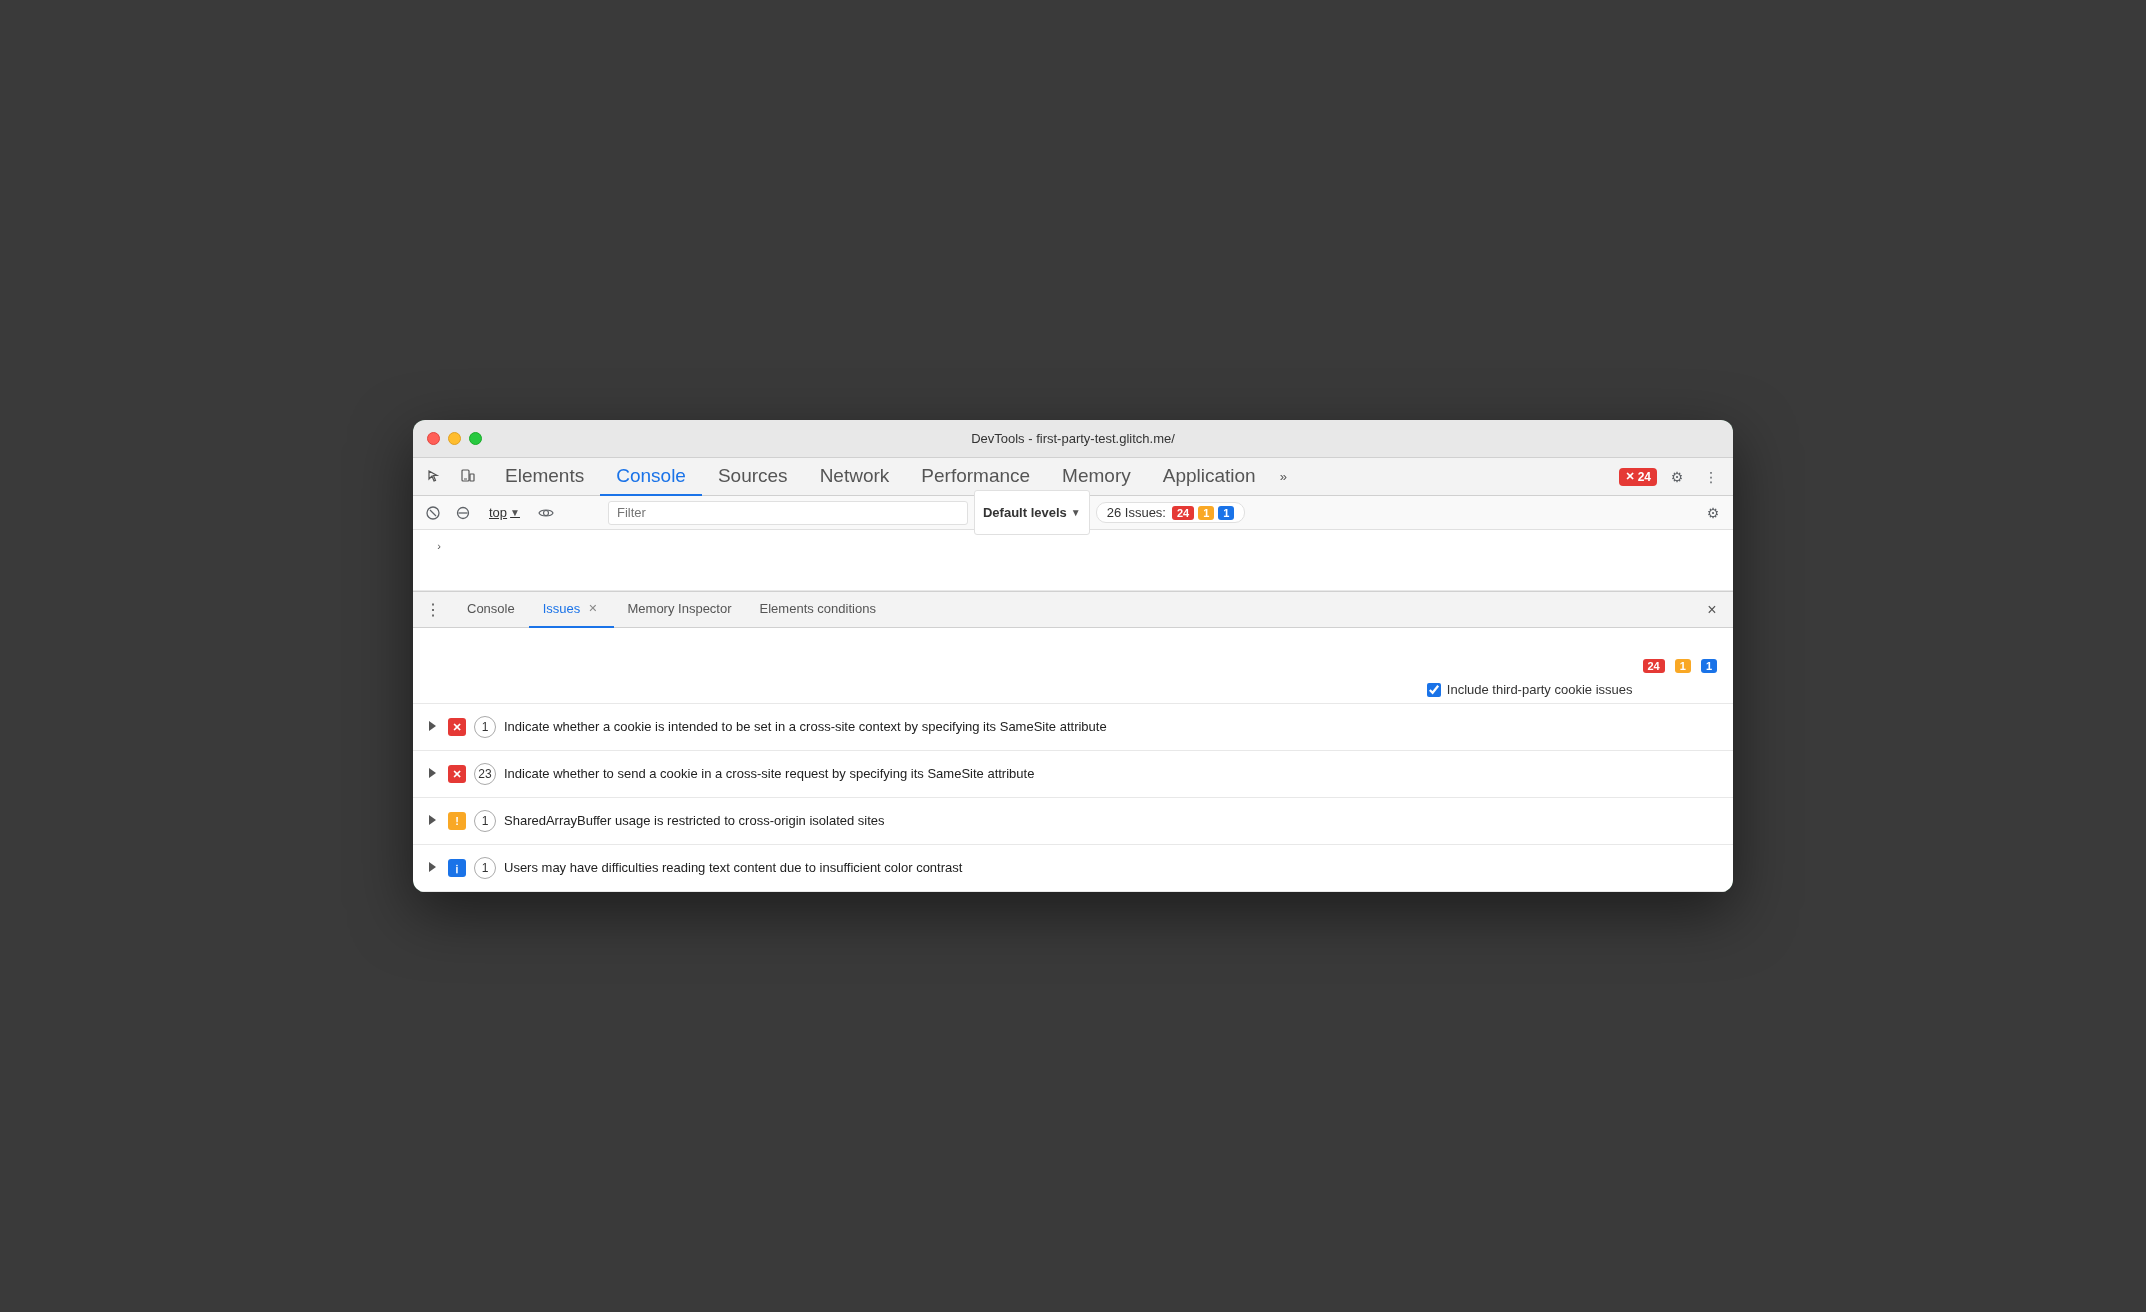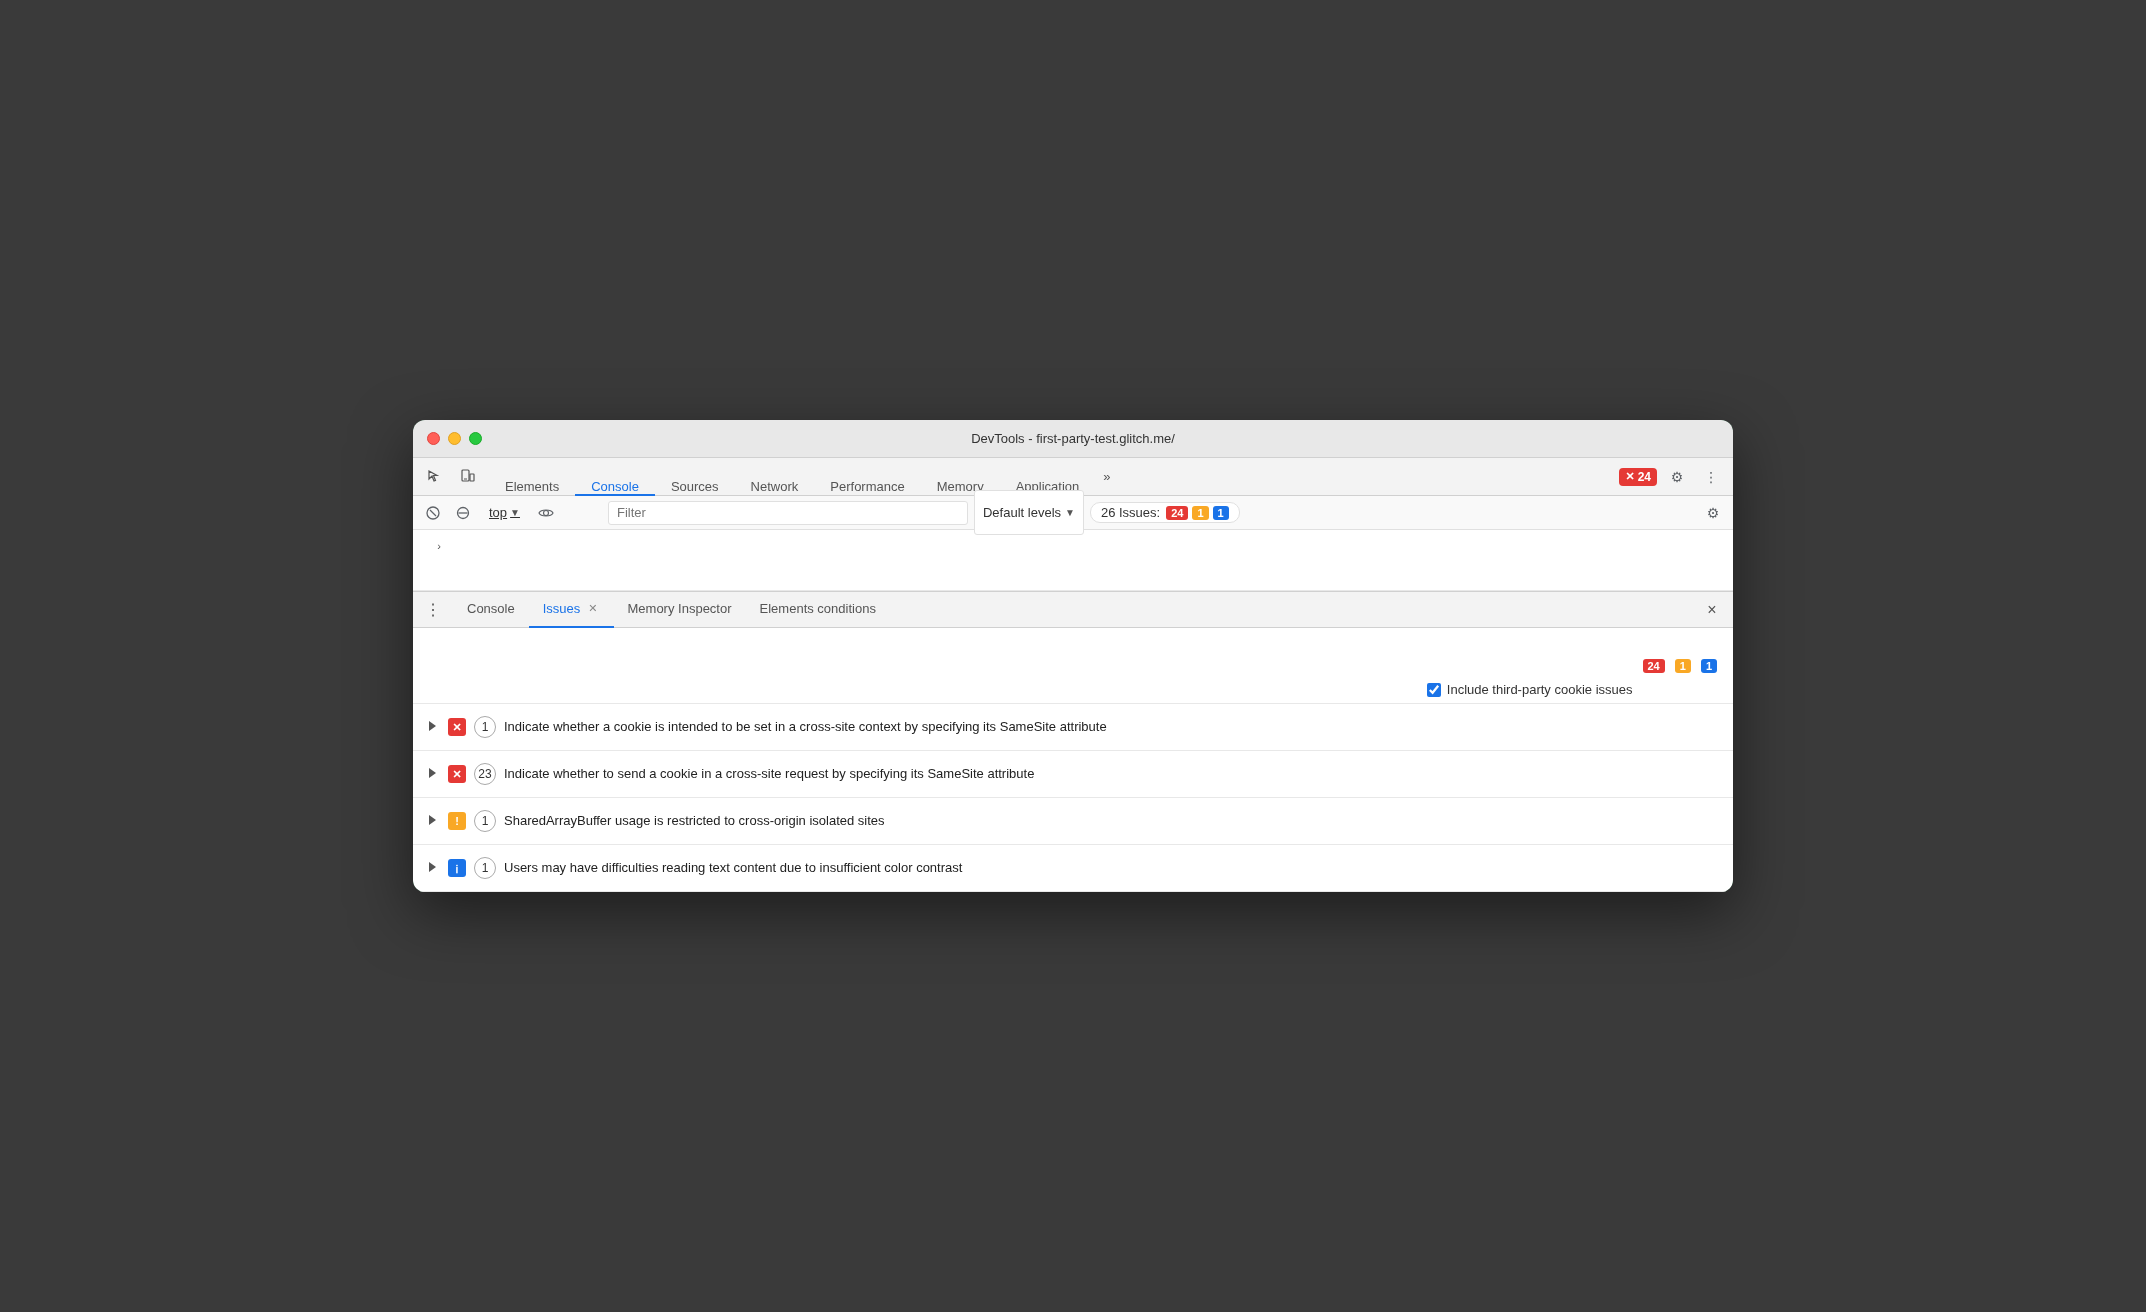--- a/index.html
+++ b/index.html
@@ -73,22 +73,22 @@
       cursor: pointer;
       color: #5f6368;
       font-size: 14px;
       border: none;
       background: transparent;
     }
     .tab {
       padding: 0 16px;
       height: 38px;
       display: flex;
-      align-items: flex-end;
-      font-size: 13px;
+      align-items: center;
+      font-size: 19px;
       color: #555;
       cursor: pointer;
       border-bottom: 2px solid transparent;
       white-space: nowrap;
     }
     .tab.active {
       color: #1a73e8;
       border-bottom: 2px solid #1a73e8;
       font-weight: 500;
     }
@@ -170,20 +170,21 @@
       display: flex;
       align-items: center;
       gap: 4px;
       padding: 14px 8px;
       border: 1px solid #e0e0e0;
       border-radius: 3px;
       cursor: pointer;
       font-size: 13px;
       color: #333;
       background: white;
+      font-weight: bold;
     }
     .issues-count-bar {
       display: flex;
       align-items: center;
       gap: 4px;
       padding: 2px 10px;
       border: 1px solid #e0e0e0;
       border-radius: 10px;
       background: white;
       font-size: 13px;

